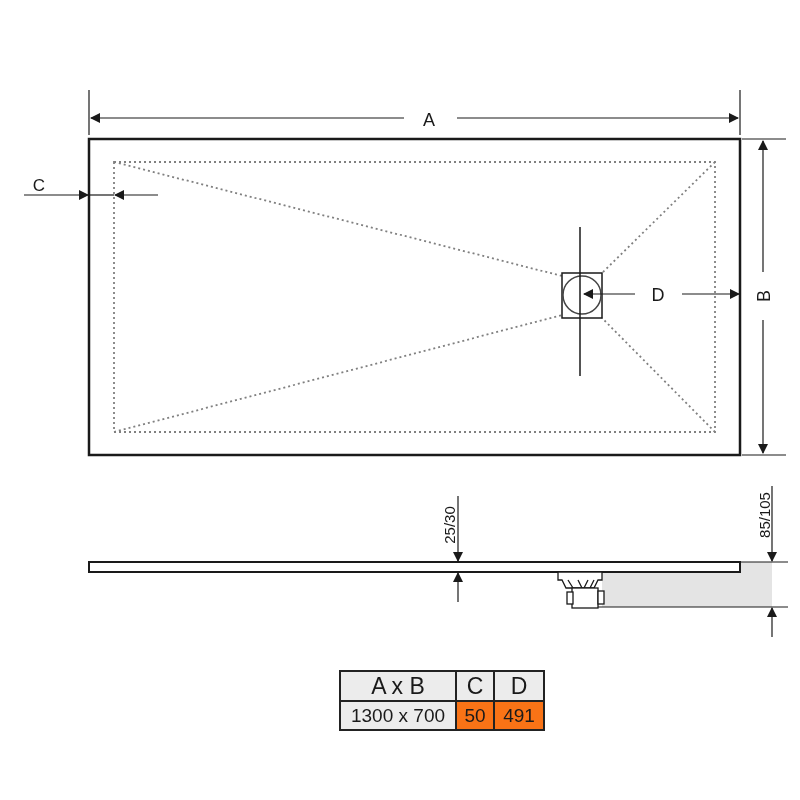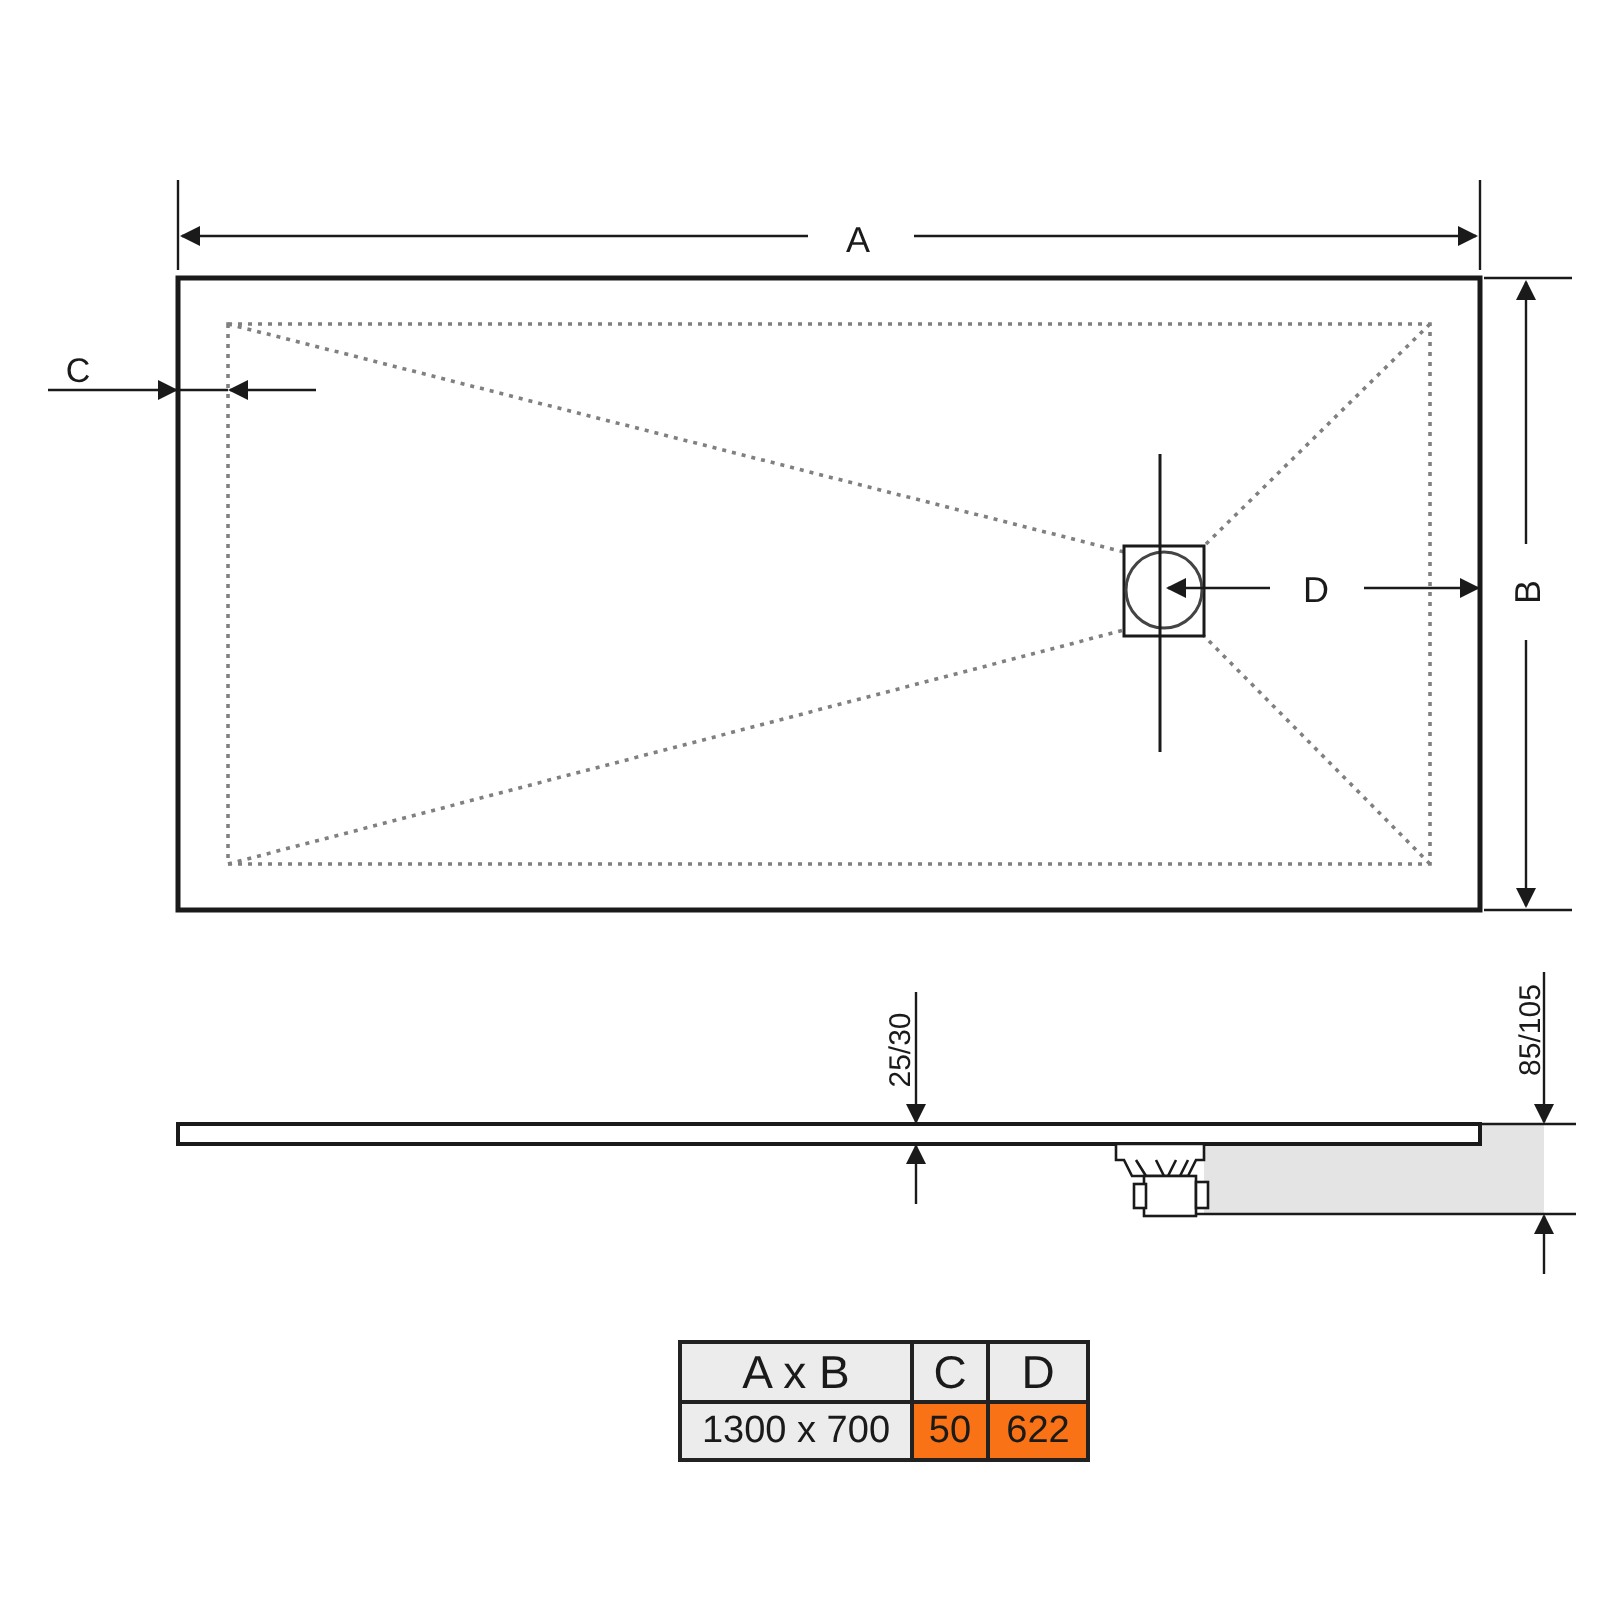--- a/index.html
+++ b/index.html
@@ -103,16 +103,16 @@
 <table class="spec-table">
   <tbody>
       <tr class="hdr">
     <td style="width:106px">A x B</td>
     <td style="width:28px">C</td>
     <td style="width:40px">D</td>
   </tr>
   <tr class="val">
     <td>1300 x 700</td>
     <td class="hl">50</td>
-    <td class="hl">622</td>
+    <td class="hl">491</td>
   </tr>
 </tbody>
   </table>
 
 </body></html>

